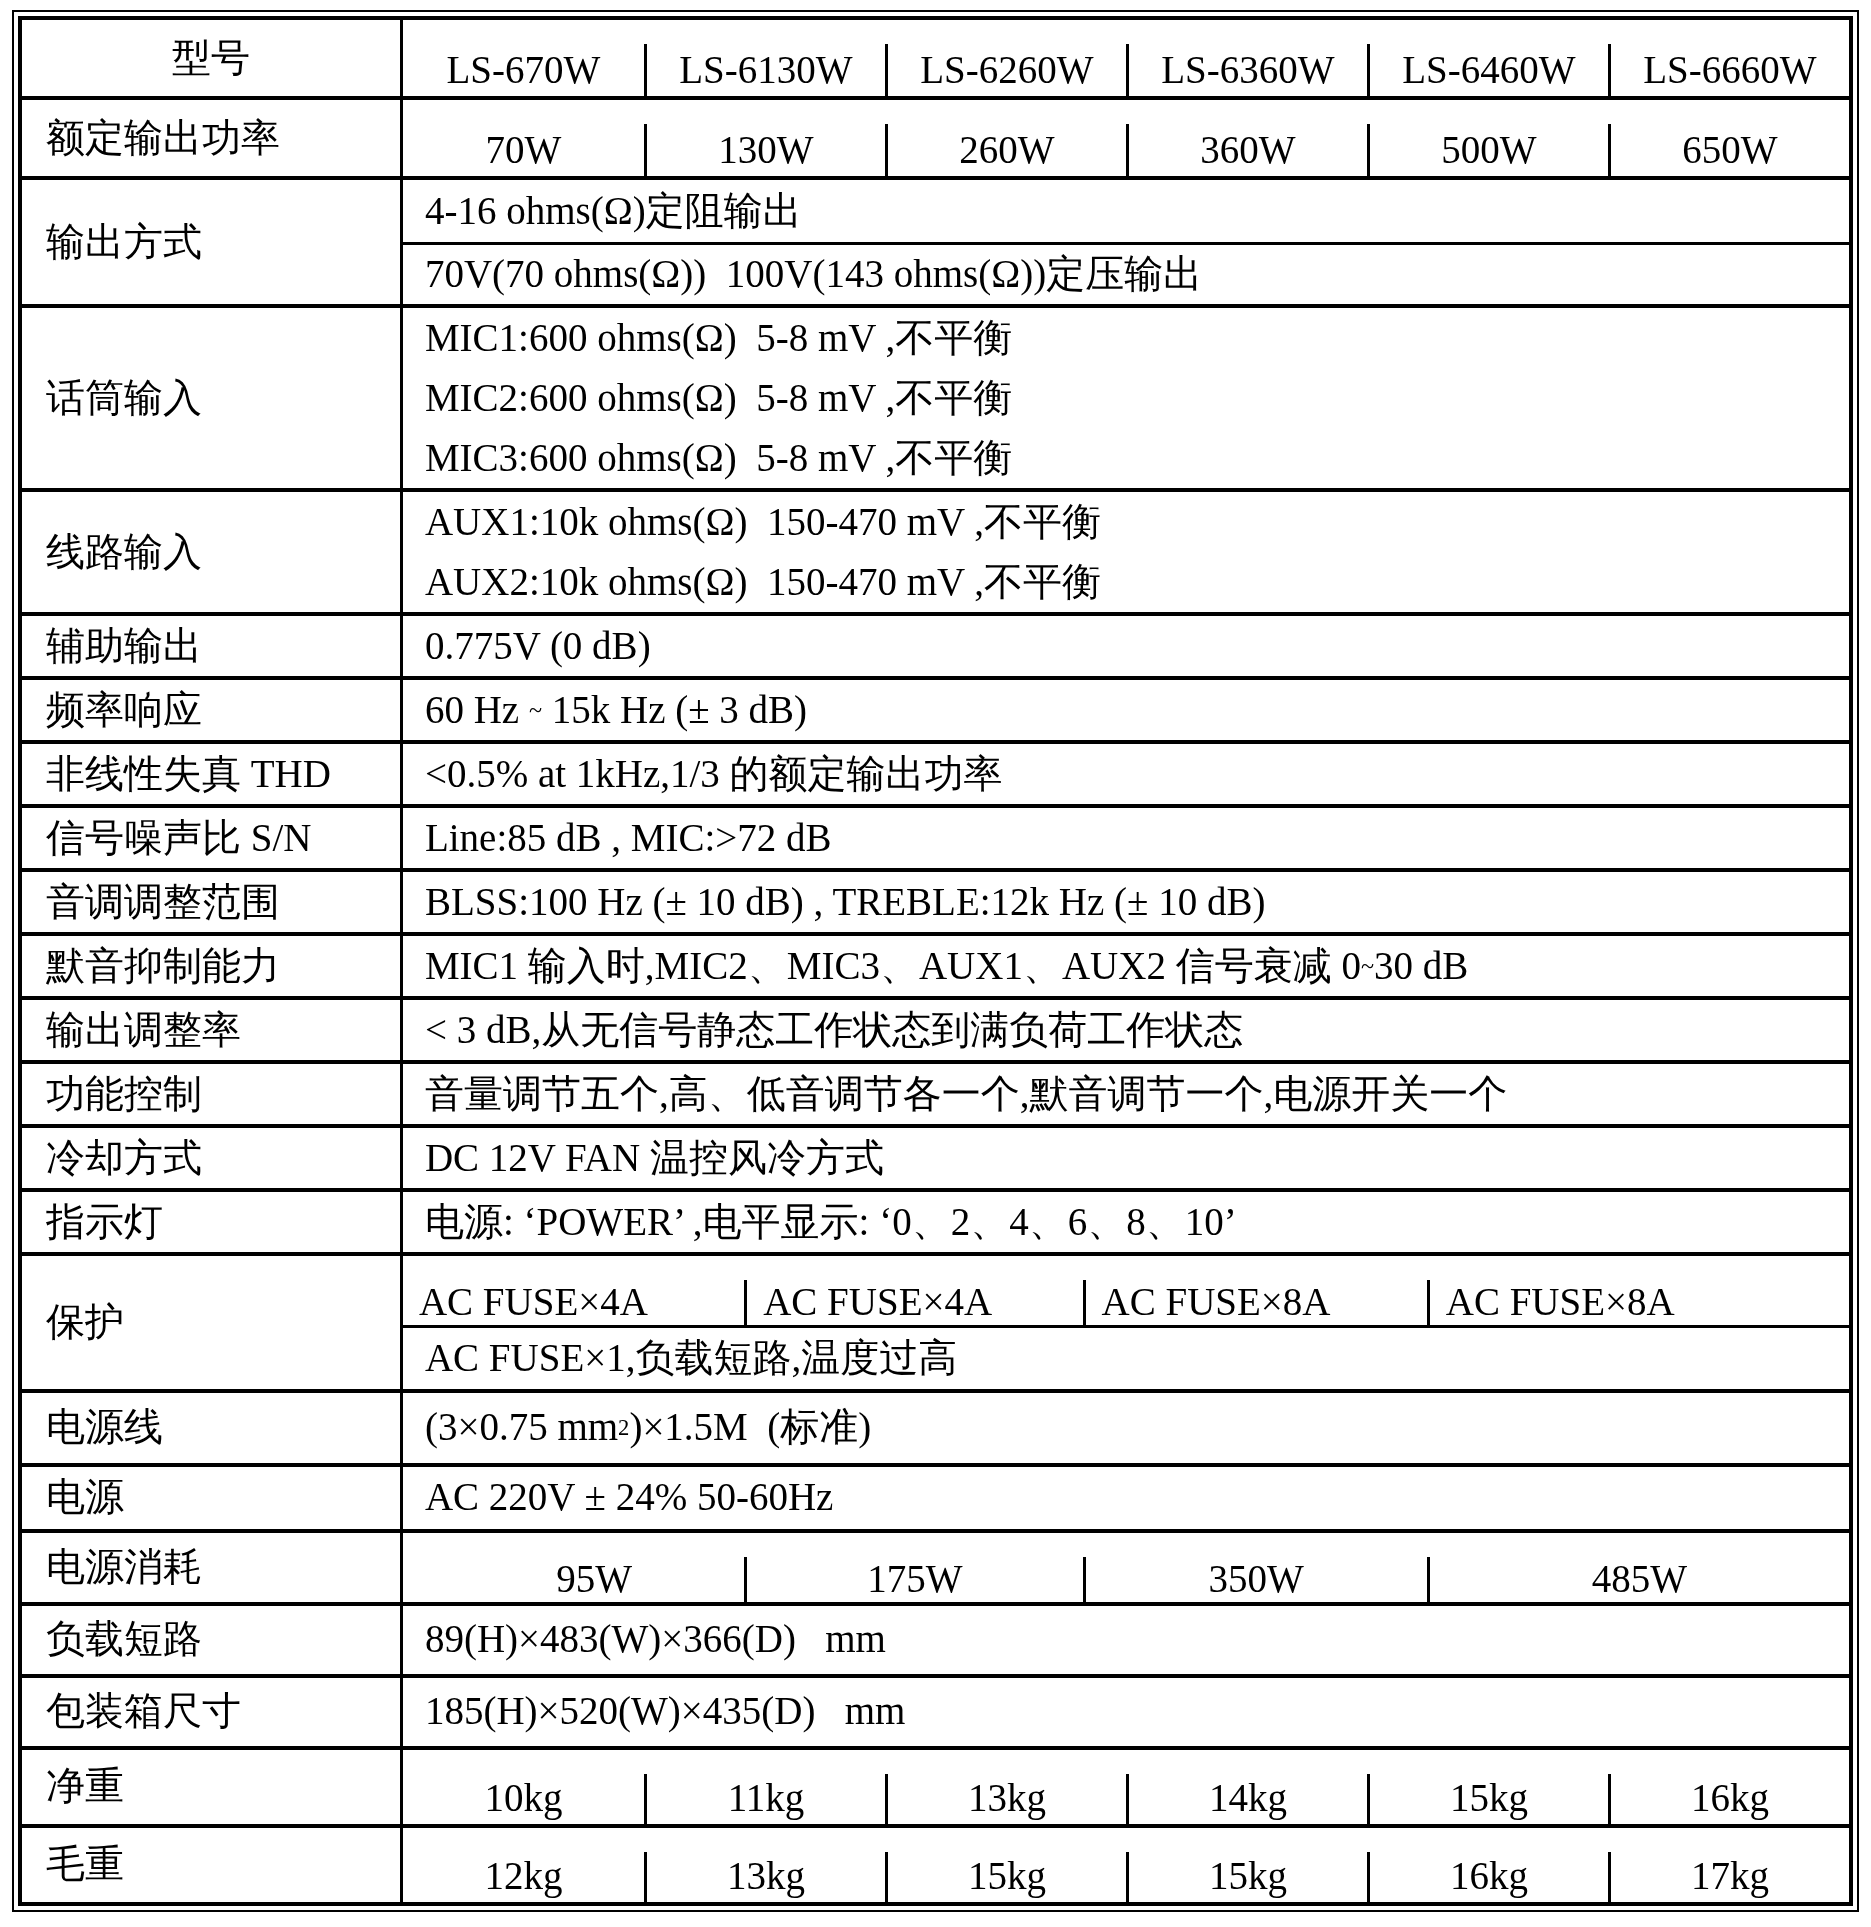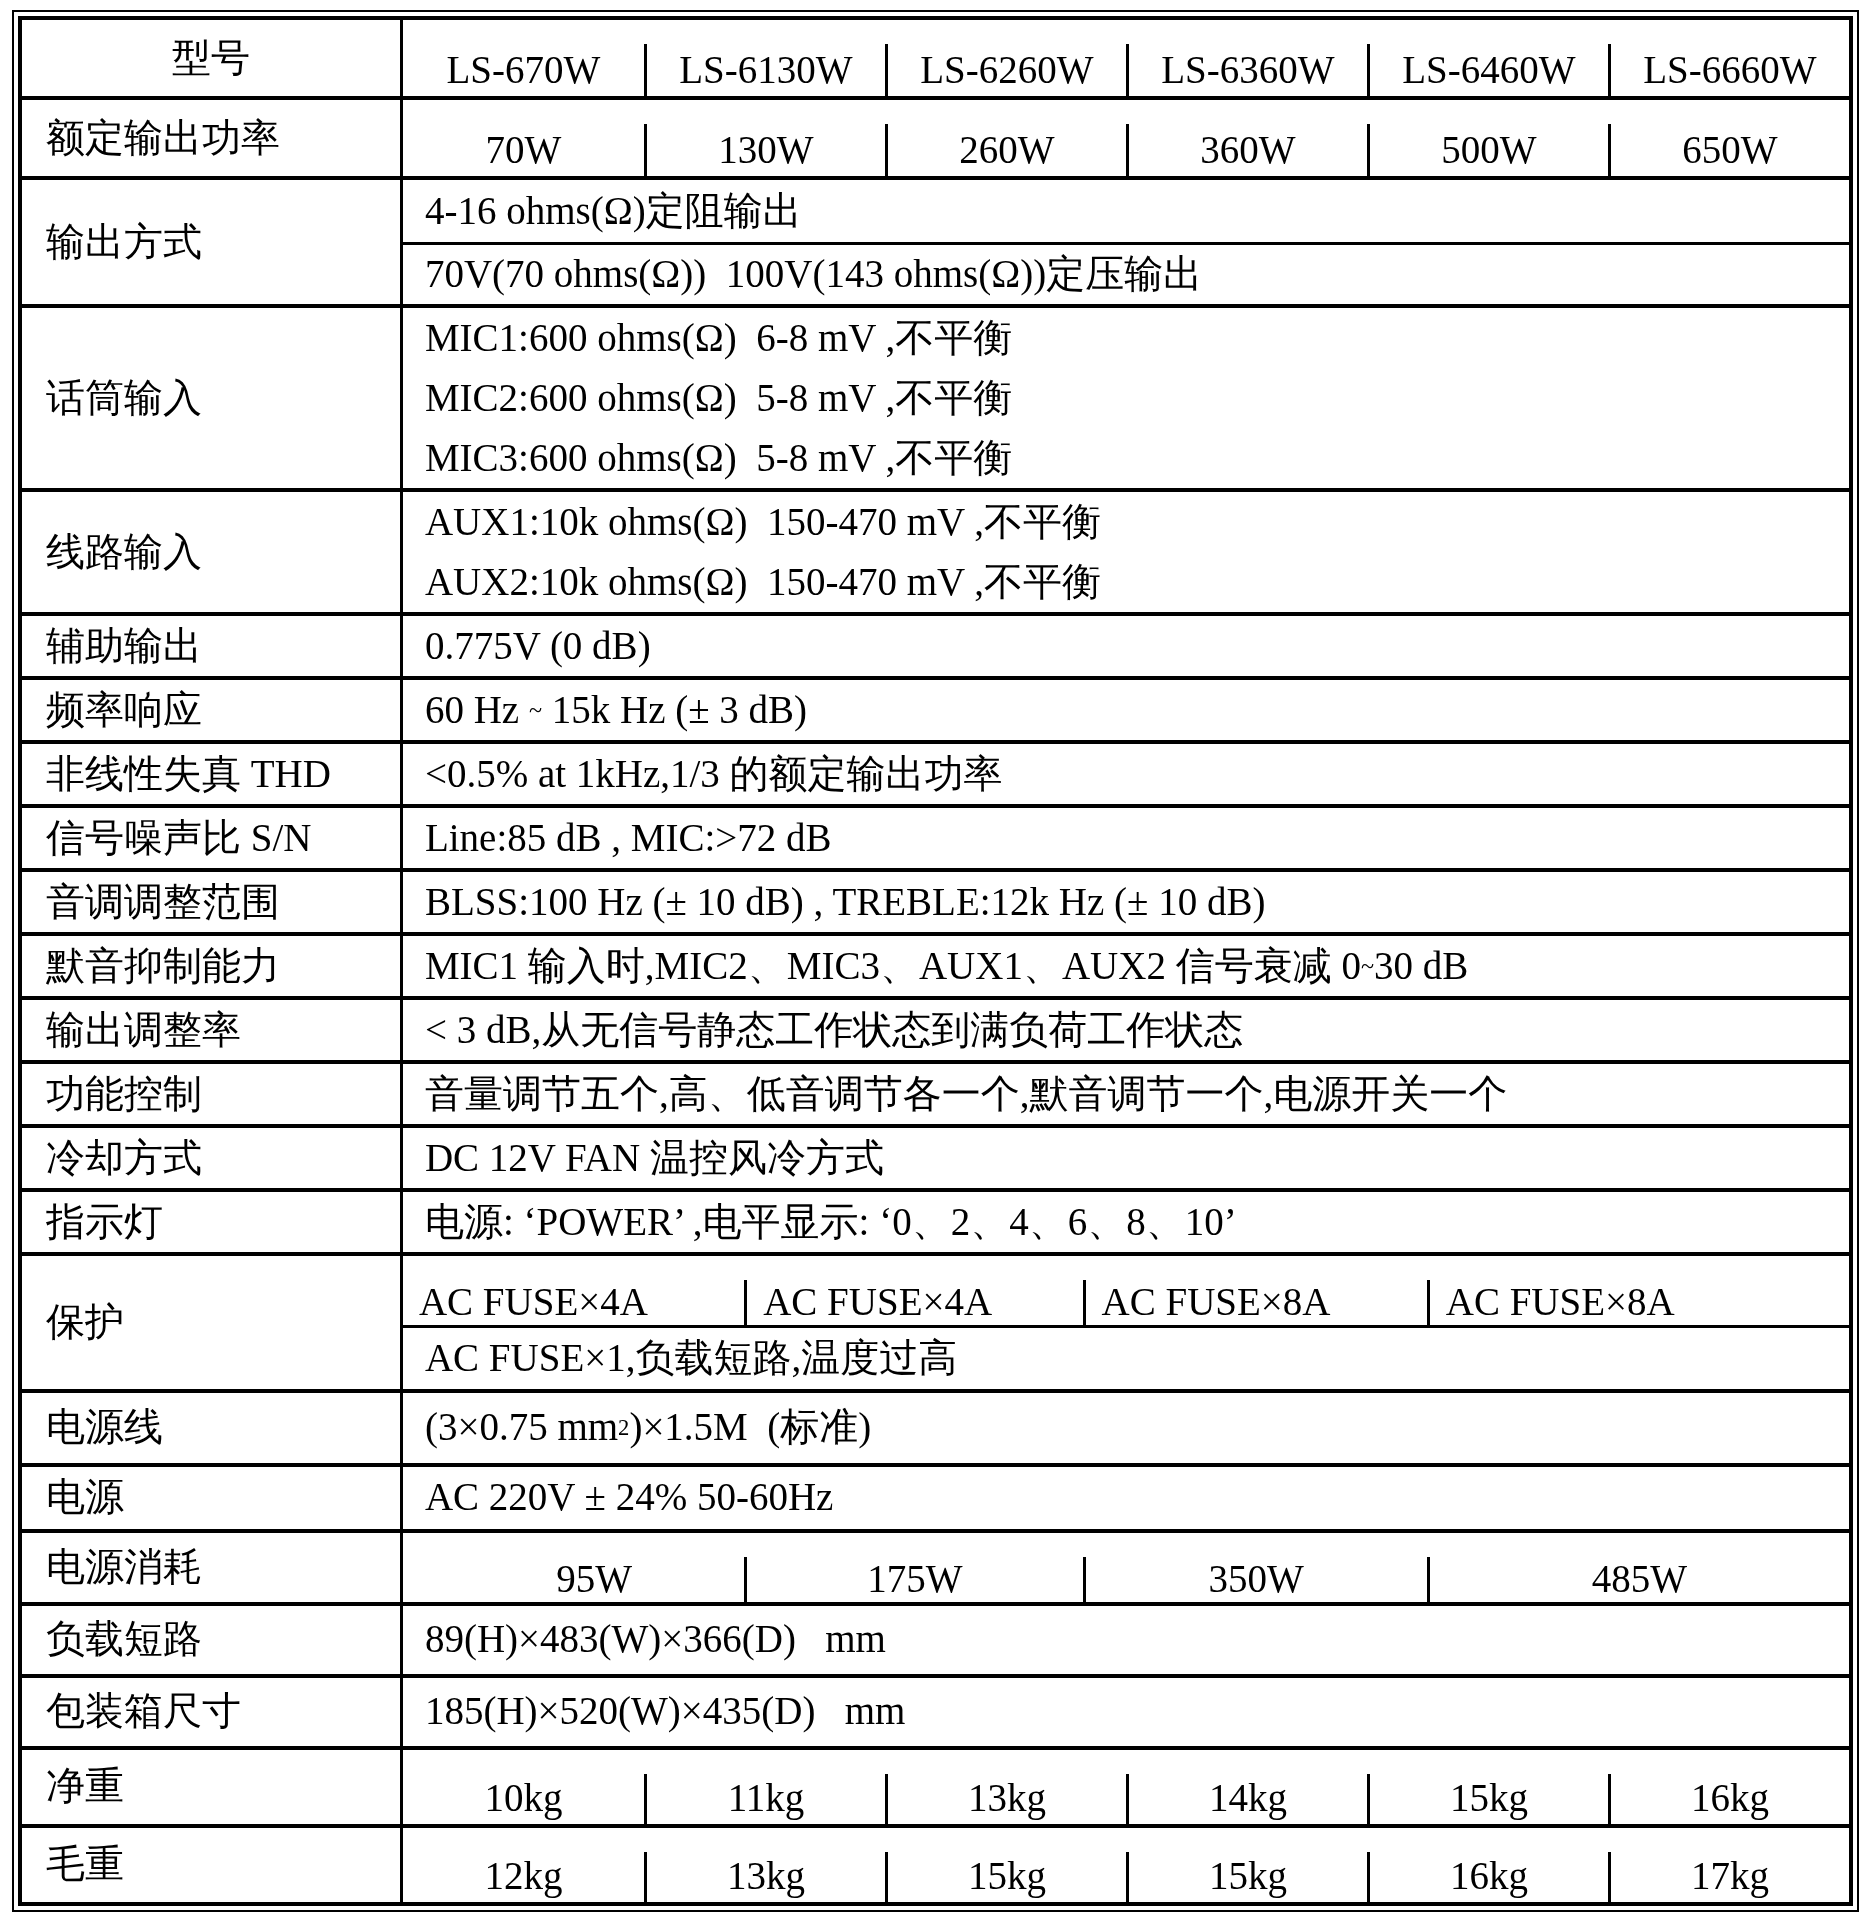--- a/index.html
+++ b/index.html
@@ -136,21 +136,21 @@
       <div class="lbl">输出方式</div>
       <div class="content">
         <div class="vcell subrow h62">4-16 ohms(Ω)定阻输出</div>
         <div class="vcell subrow h62">70V(70 ohms(Ω))  100V(143 ohms(Ω))定压输出</div>
       </div>
     </div>
 
     <div class="row">
       <div class="lbl">话筒输入</div>
       <div class="content">
-        <div class="vcell h60">MIC1:600 ohms(Ω)  6-8 mV ,不平衡</div>
+        <div class="vcell h60">MIC1:600 ohms(Ω)  5-8 mV ,不平衡</div>
         <div class="vcell h60">MIC2:600 ohms(Ω)  5-8 mV ,不平衡</div>
         <div class="vcell h60">MIC3:600 ohms(Ω)  5-8 mV ,不平衡</div>
       </div>
     </div>
 
     <div class="row">
       <div class="lbl">线路输入</div>
       <div class="content">
         <div class="vcell h60">AUX1:10k ohms(Ω)  150-470 mV ,不平衡</div>
         <div class="vcell h60">AUX2:10k ohms(Ω)  150-470 mV ,不平衡</div>

